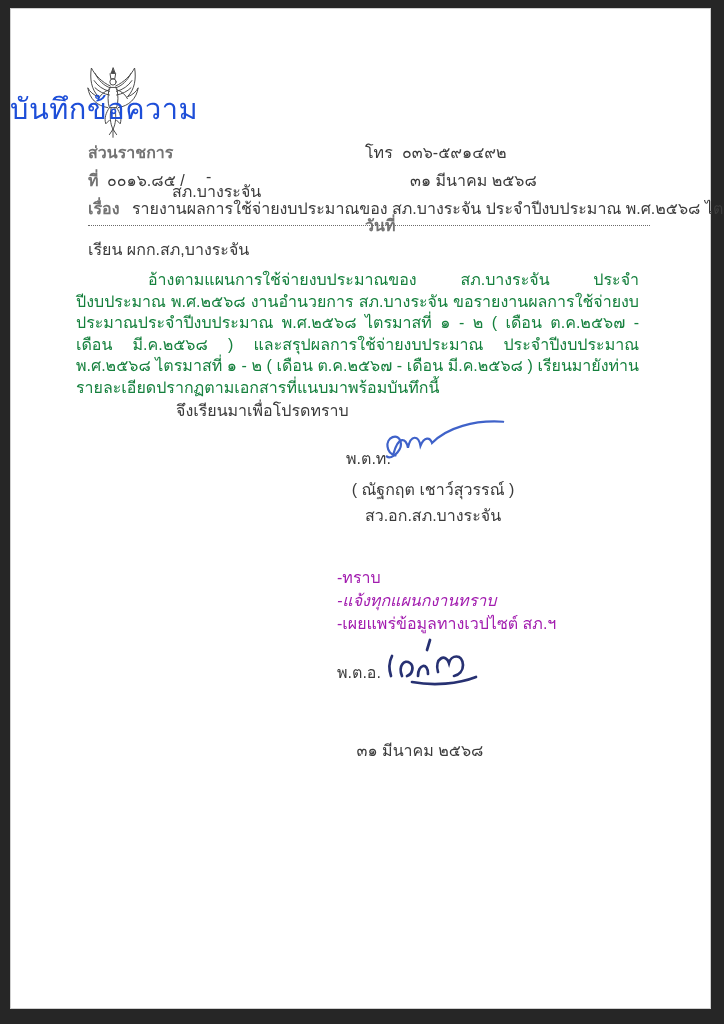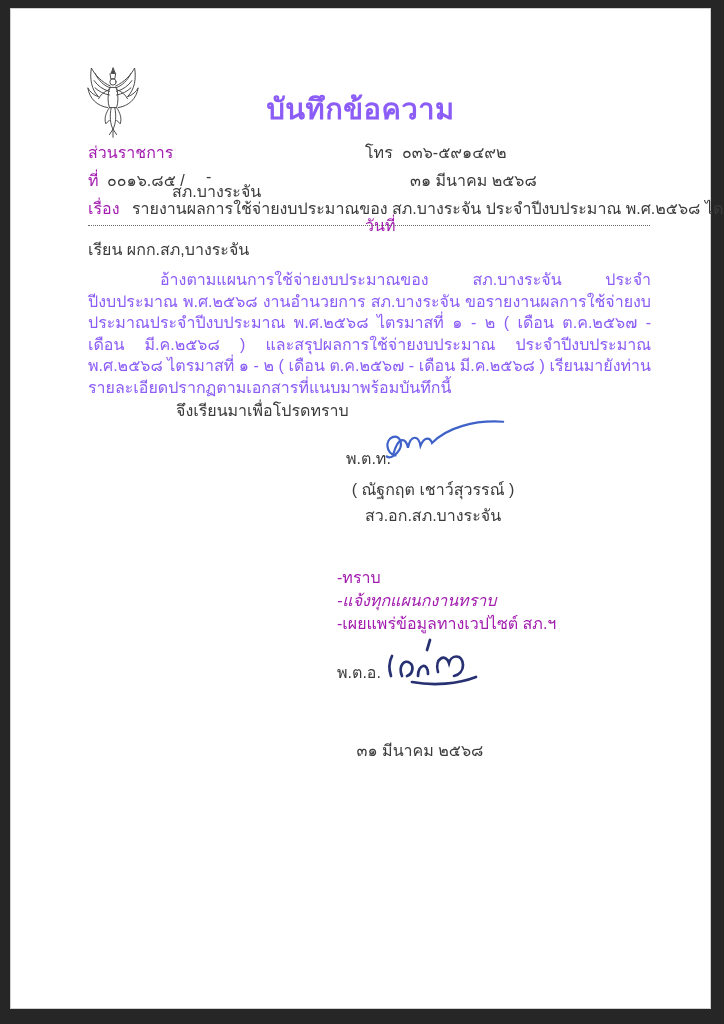--- a/index.html
+++ b/index.html
@@ -12,40 +12,40 @@
   }
   .page {
     position:absolute;
     left:10px; top:8px; right:13px; bottom:15px;
     background:#ffffff;
     box-shadow:0 0 0 1px #cfcfcf inset;
     color:#3b3b3b;
     font-size:16px;
   }
   .abs { position:absolute; white-space:nowrap; }
-  .bold { font-weight:normal; color:#a21caf; }
+  .bold { font-weight:bold; color:#737373; }
   .title {
     left:0; width:100%; top:78px;
-    text-align:center;
-    font-size:29px; font-weight:bold; color:#8b5cf6;
+    text-align:left;
+    font-size:29px; font-weight:normal; color:#1d4ed8;
     letter-spacing:0.5px;
   }
   .emblem { left:76px; top:56px; width:54px; height:80px; }
   .dotted-rule {
     left:78px; top:217px; width:562px; height:1px;
     border-bottom:1.5px dotted #6a6a6a;
   }
   .paragraph {
     position:absolute;
-    left:78px; top:261px; width:563px;
+    left:66px; top:261px; width:563px;
     white-space:normal;
     text-indent:72px;
     line-height:21.6px;
     text-align:justify;
-    color:#8b5cf6;
+    color:#15803d;
   }
   .center-block { text-align:center; white-space:nowrap; }
   .sig-svg { position:absolute; }
   .note-line { color:#a21caf; }
 </style>
 </head>
 <body>
 
 <div class="page">
 

